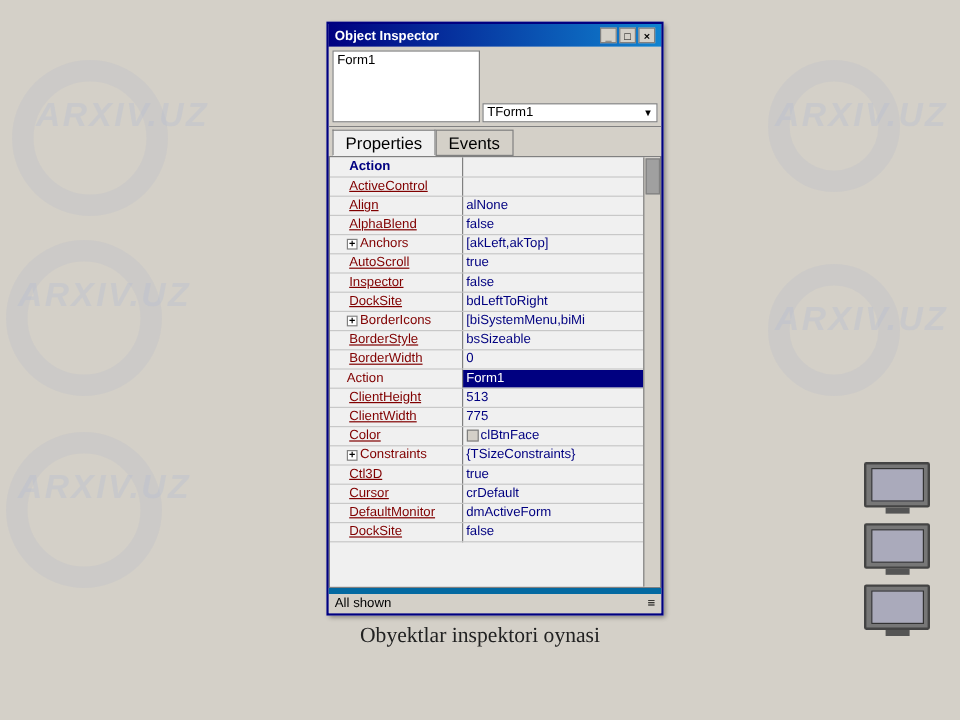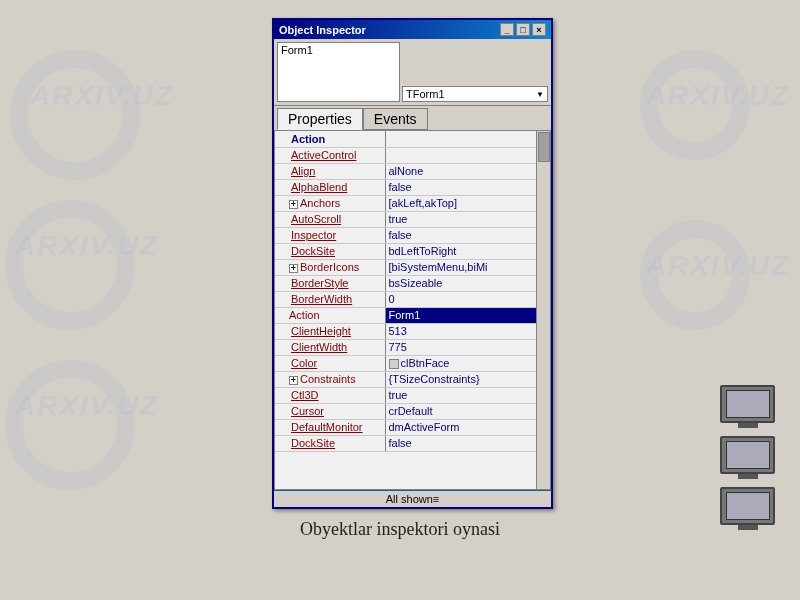--- a/index.html
+++ b/index.html
@@ -222,25 +222,25 @@
       font-size: 9px;
       font-weight: bold;
       color: #000;
       margin-right: 2px;
       vertical-align: middle;
     }
 
     
     .status-bar {
       background: #d4d0c8;
-      border-top: 1px solid #0369a1;
+      border-top: 5px solid #0369a1;
       padding: 2px 5px;
       font-size: 11px;
       display: flex;
-      justify-content: center;
+      justify-content: space-between;
       align-items: center;
     }
 
     
     .caption-text {
       position: absolute;
       bottom: 60px;
       left: 50%;
       transform: translateX(-50%);
       font-size: 18px;

